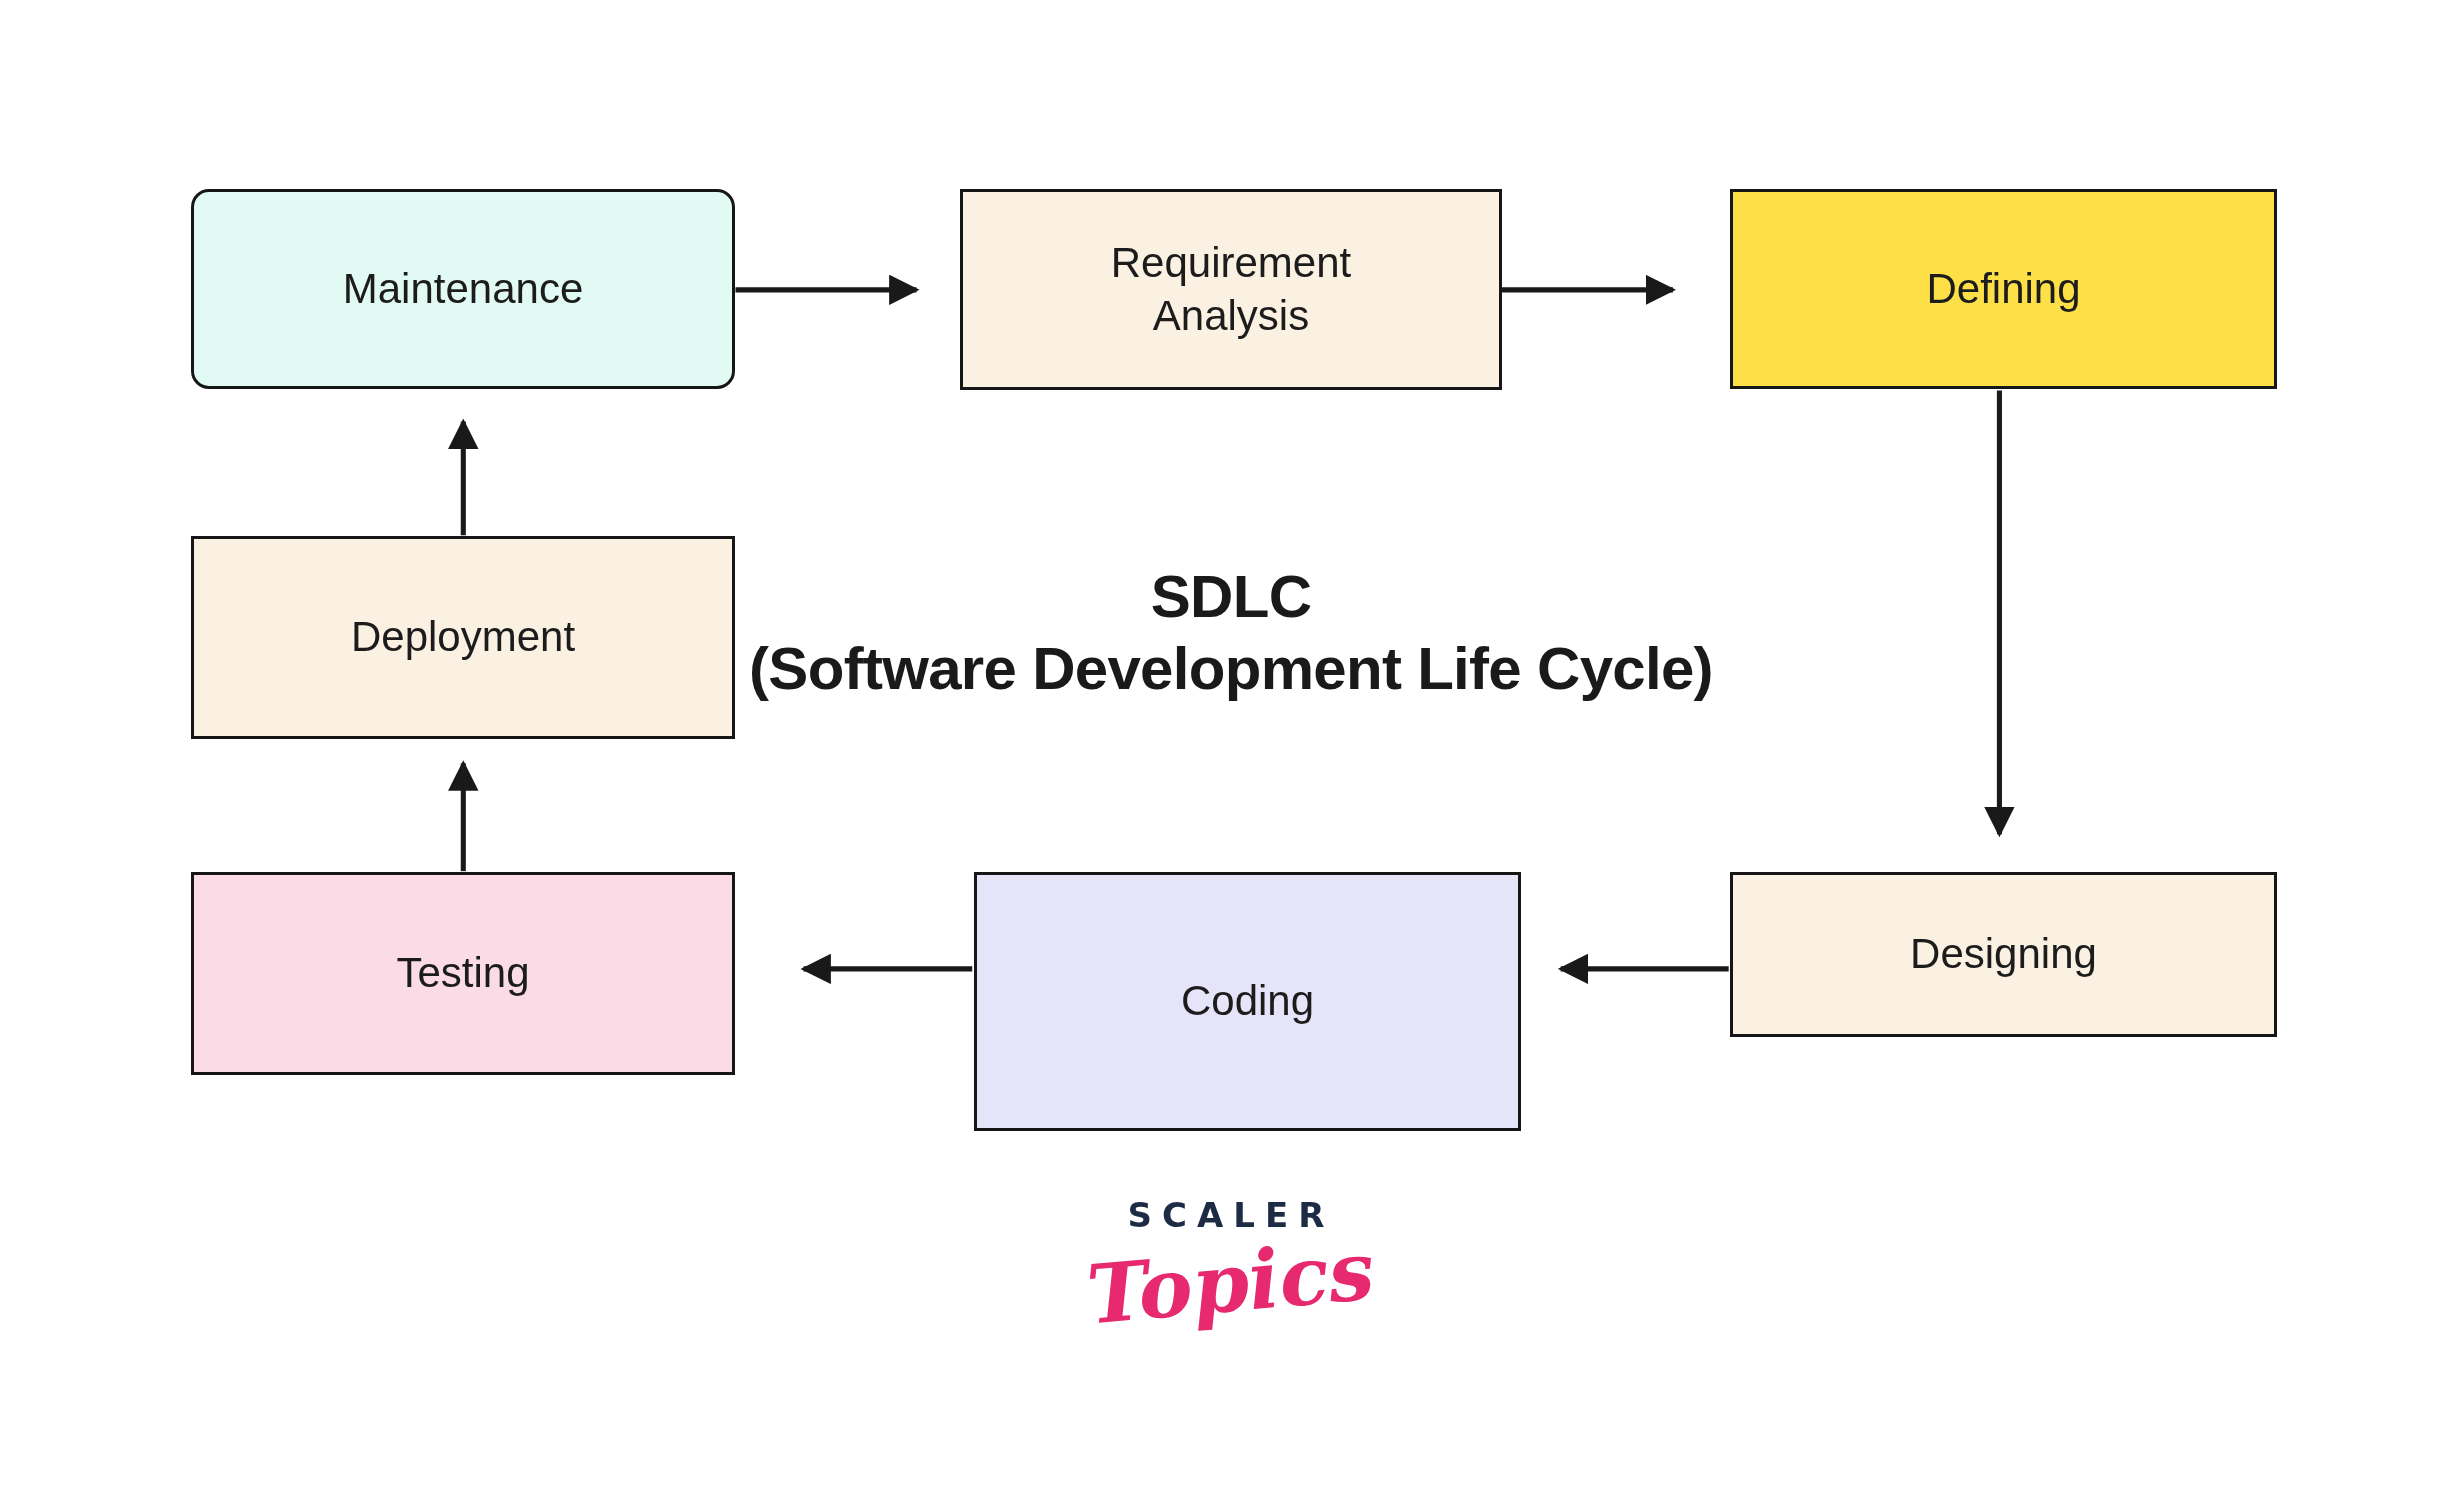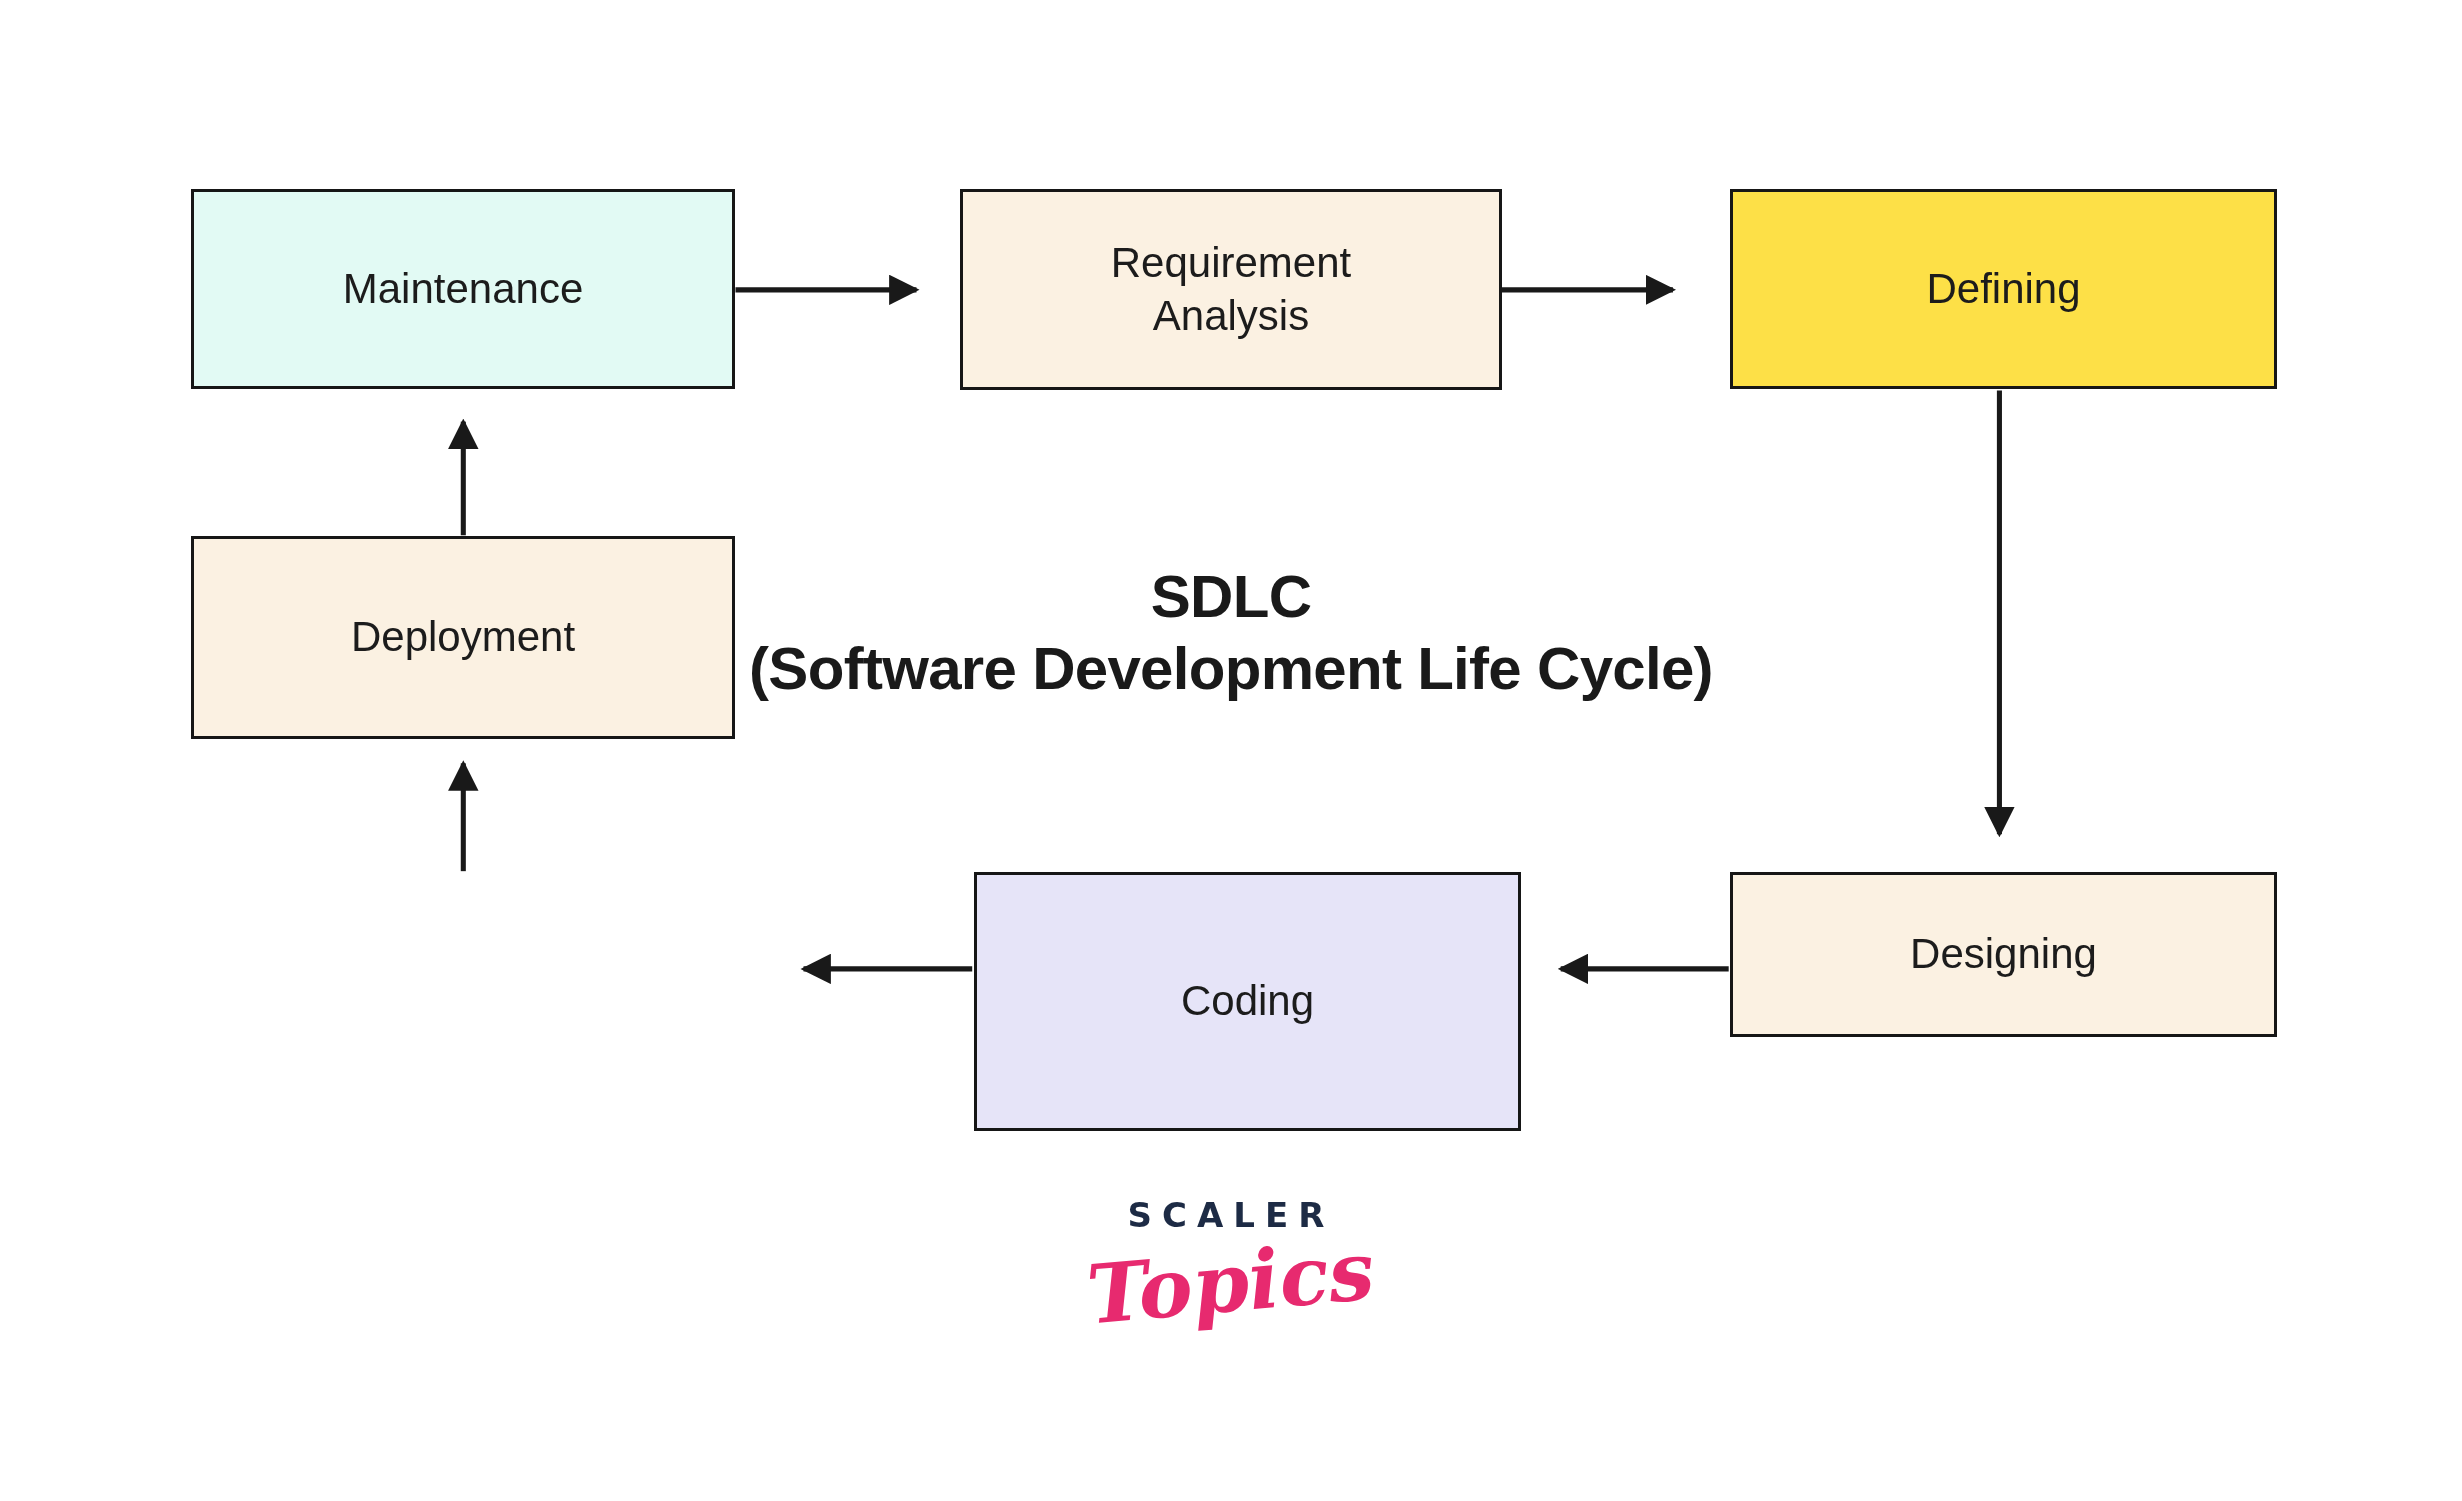--- a/index.html
+++ b/index.html
@@ -23,21 +23,21 @@
     border: 3.6px solid #161616;
     display: flex;
     align-items: center;
     justify-content: center;
     text-align: center;
     font-size: 42px;
     line-height: 1.25;
     color: #1c1c1c;
     white-space: pre-line;
   }
-  .node-maintenance { left: 191px;  top: 189px;  width: 544px; height: 200px; }
+  .node-maintenance { left: 191px;  top: 189px;  width: 544px; height: 200px; border-radius: 18px; }
   .node-requirement { left: 960px; top: 189px;  width: 542px; height: 201px; }
   .node-defining    { left: 1730px; top: 189px;  width: 547px; height: 200px; }
   .node-deployment  { left: 191px;  top: 536px;  width: 544px; height: 203px; }
   .node-testing     { left: 191px;  top: 872px; width: 544px; height: 203px; }
   .node-coding      { left: 974px; top: 872px; width: 547px; height: 259px; }
   .node-designing   { left: 1730px; top: 872px; width: 547px; height: 165px; }
 
   .arrow-layer {
     position: absolute;
     left: 0; top: 0;
@@ -91,20 +91,21 @@
 
   <div class="node node-maintenance" style="background-color: rgb(226, 250, 244);">Maintenance</div>
 
   <div class="node node-requirement" style="background-color: rgb(251, 241, 226);">Requirement
 Analysis</div>
 
   <div class="node node-defining" style="background-color: #fde047; text-align: right;">Defining</div>
 
   <div class="node node-deployment" style="background-color: rgb(251, 241, 226);">Deployment</div>
 
+  <div class="node node-testing" style="background-color: rgb(251, 220, 230);">Testing</div>
 
   <div class="node node-coding" style="background-color: rgb(230, 228, 248);">Coding</div>
 
   <div class="node node-designing" style="background-color: rgb(251, 241, 226);">Designing</div>
 
   <svg class="arrow-layer" viewBox="0 0 3401 2074" xmlns="http://www.w3.org/2000/svg">
     <defs>
       <marker id="ah" viewBox="0 0 10 10" refX="9" refY="5" markerWidth="6" markerHeight="6" orient="auto">
         <path d="M 0 0 L 10 5 L 0 10 z" fill="#191919"></path>
       </marker>

